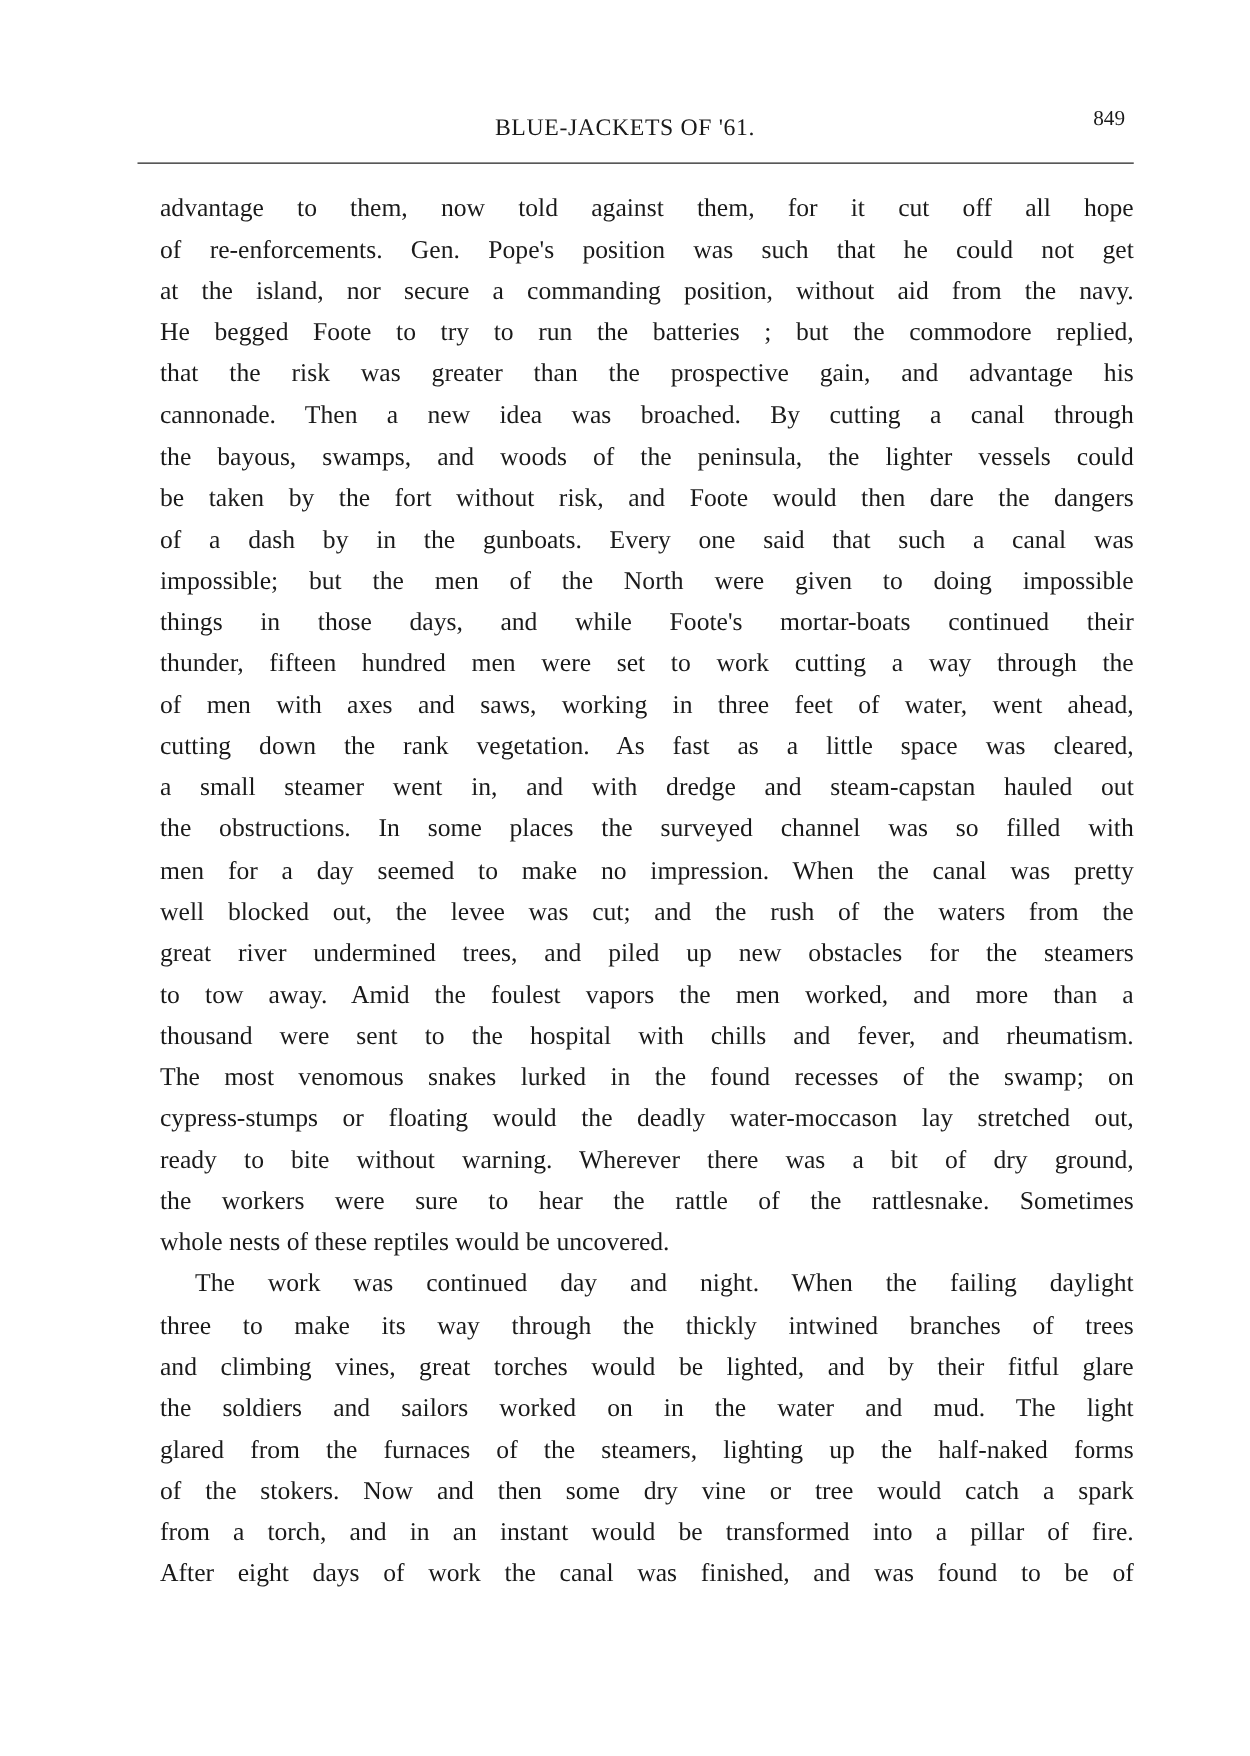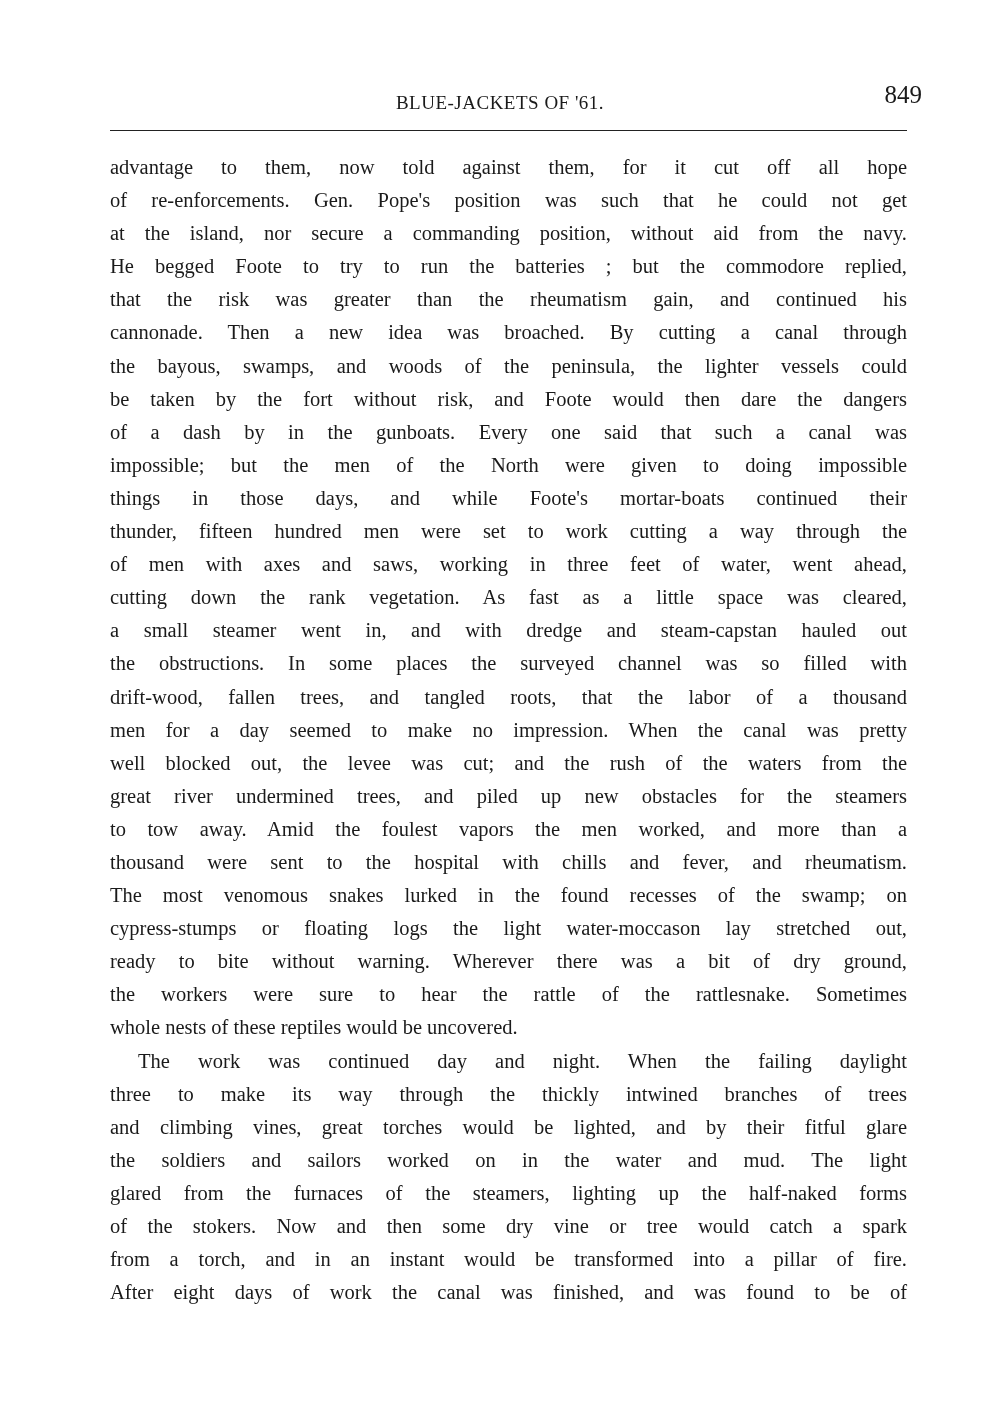--- a/index.html
+++ b/index.html
@@ -35,23 +35,23 @@
       left: 0;
       width: 1000px;
       top: 0;
       text-align: center;
       font-size: 19px;
       letter-spacing: 0.5px;
       line-height: 30px;
     }
     .page-number {
       position: absolute;
-      right: 78px;
+      right: 100px;
       top: -8px;
-      font-size: 25px;
+      font-size: 17px;
       line-height: 30px;
     }
     .rule {
       position: absolute;
       top: 130px;
       left: 110px;
       width: 797px;
       height: 0;
       border-top: 1.6px solid #222;
     }
@@ -71,59 +71,58 @@
       white-space: nowrap;
       overflow: visible;
     }
     .line.last {
       text-align-last: left;
     }
     .line.indent {
       padding-left: 28px;
       font-family: Liberation Serif, serif;
     }
-    .paragraph { display: block; }
+    .paragraph { display: block; margin-left: 18px; }
   </style>
 </head>
 <body>
 
 <div class="page">
   <div class="running-head">
     <div class="running-title">BLUE-JACKETS OF '61.</div>
     <div class="page-number">849</div>
   </div>
 
   <div class="rule"></div>
 
   <div class="body-text" id="body-text">
       <div class="paragraph">
         <span class="line">advantage to them, now told against them, for it cut off all hope</span>
         <span class="line">of re-enforcements.  Gen. Pope's position was such that he could not get</span>
         <span class="line">at the island, nor secure a commanding position, without aid from the navy.</span>
         <span class="line">He begged Foote to try to run the batteries ; but the commodore replied,</span>
-        <span class="line">that the risk was greater than the rheumatism gain, and continued his</span>
+        <span class="line">that the risk was greater than the prospective gain, and advantage his</span>
         <span class="line">cannonade.  Then a new idea was broached.  By cutting a canal through</span>
         <span class="line">the bayous, swamps, and woods of the peninsula, the lighter vessels could</span>
         <span class="line">be taken by the fort without risk, and Foote would then dare the dangers</span>
         <span class="line">of a dash by in the gunboats.  Every one said that such a canal was</span>
         <span class="line">impossible; but the men of the North were given to doing impossible</span>
         <span class="line">things in those days, and while Foote's mortar-boats continued their</span>
         <span class="line">thunder, fifteen hundred men were set to work cutting a way through the</span>
         <span class="line">of men with axes and saws, working in three feet of water, went ahead,</span>
         <span class="line">cutting down the rank vegetation.  As fast as a little space was cleared,</span>
         <span class="line">a small steamer went in, and with dredge and steam-capstan hauled out</span>
         <span class="line">the obstructions.  In some places the surveyed channel was so filled with</span>
-        <span class="line">drift-wood, fallen trees, and tangled roots, that the labor of a thousand</span>
         <span class="line">men for a day seemed to make no impression.  When the canal was pretty</span>
         <span class="line">well blocked out, the levee was cut; and the rush of the waters from the</span>
         <span class="line">great river undermined trees, and piled up new obstacles for the steamers</span>
         <span class="line">to tow away.  Amid the foulest vapors the men worked, and more than a</span>
         <span class="line">thousand were sent to the hospital with chills and fever, and rheumatism.</span>
         <span class="line">The most venomous snakes lurked in the found recesses of the swamp; on</span>
-        <span class="line">cypress-stumps or floating logs the light water-moccason lay stretched out,</span>
+        <span class="line">cypress-stumps or floating would the deadly water-moccason lay stretched out,</span>
         <span class="line">ready to bite without warning.  Wherever there was a bit of dry ground,</span>
         <span class="line">the workers were sure to hear the rattle of the rattlesnake.  Sometimes</span>
         <span class="line last">whole nests of these reptiles would be uncovered.</span>
       </div>
       <div class="paragraph">
         <span class="line indent">The work was continued day and night.  When the failing daylight</span>
         <span class="line">three to make its way through the thickly intwined branches of trees</span>
         <span class="line">and climbing vines, great torches would be lighted, and by their fitful glare</span>
         <span class="line">the soldiers and sailors worked on in the water and mud.  The light</span>
         <span class="line">glared from the furnaces of the steamers, lighting up the half-naked forms</span>

